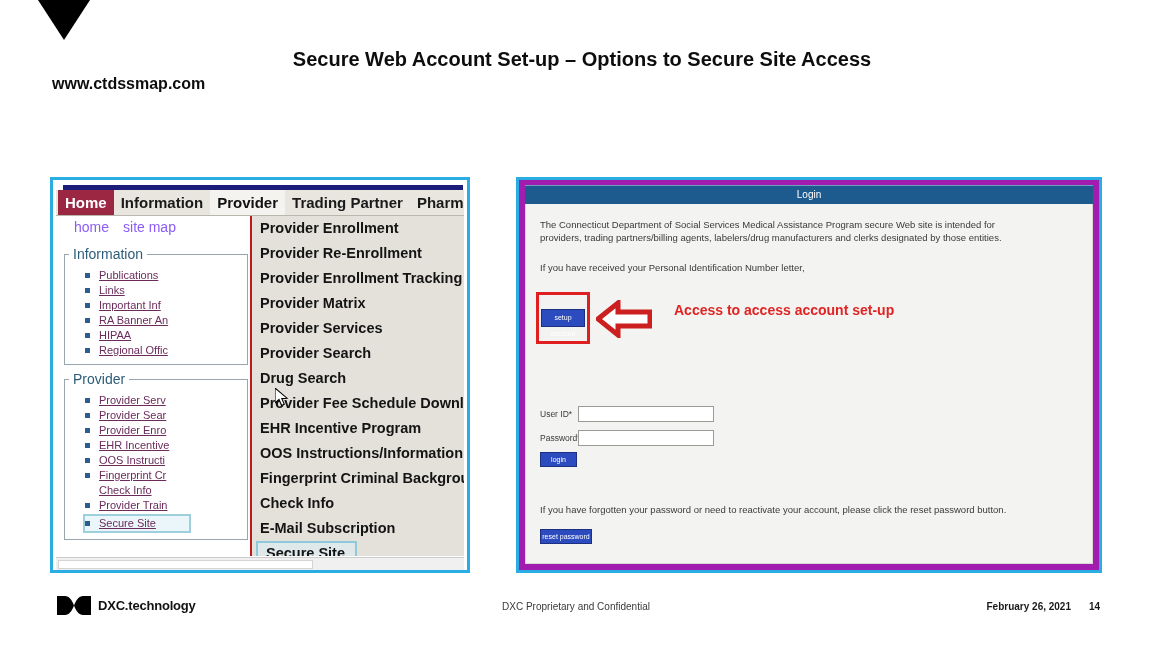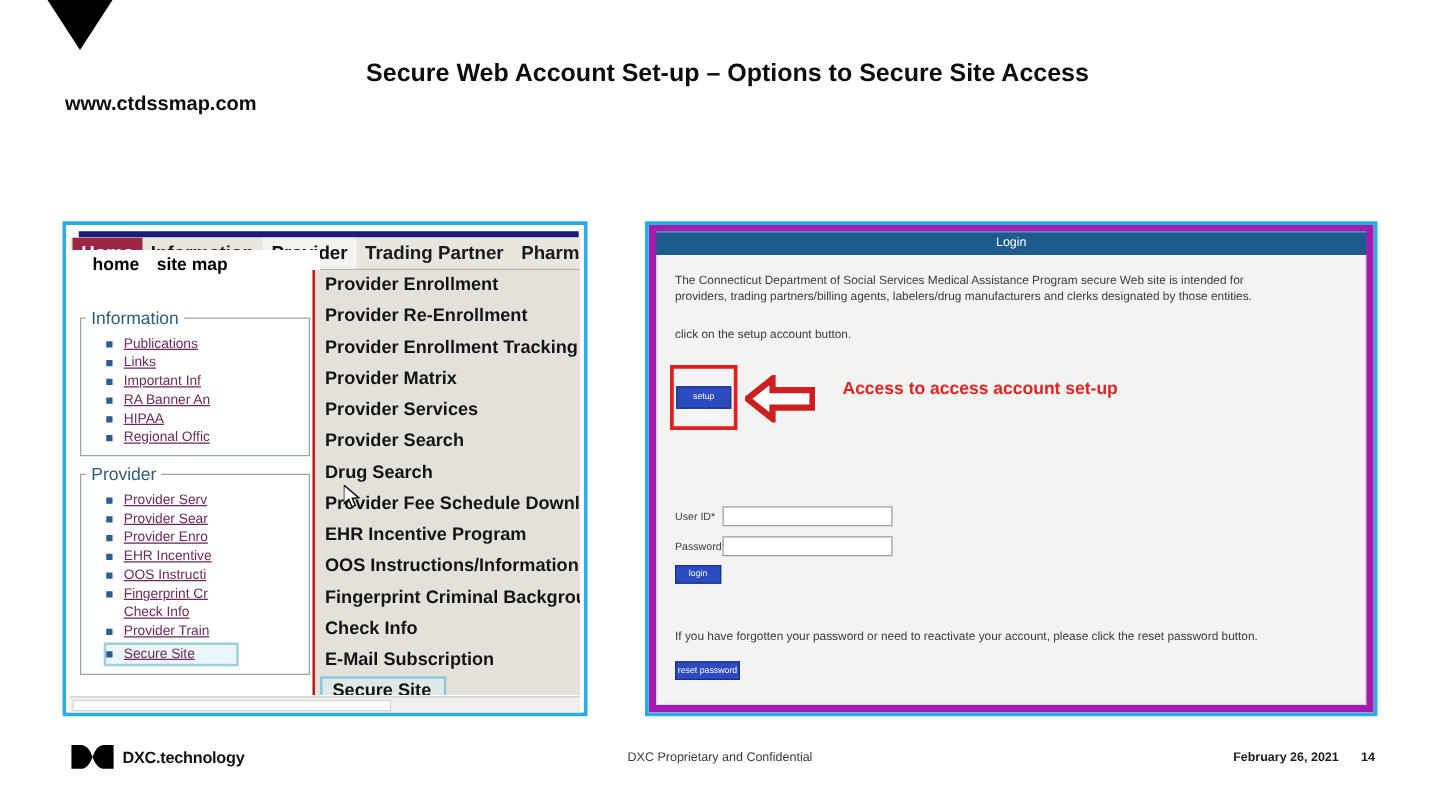--- a/index.html
+++ b/index.html
@@ -71,23 +71,23 @@
     font-size: 15px; font-weight: bold; color: #1a1a1a;
     padding: 4px 7px 4px 7px;
     line-height: 18px;
     vertical-align: top;
   }
   .menu-tab.home { background: #9b2743; color: #ffffff; margin-left: 2px; }
   .menu-tab.active { background: #f4f3ef; color: #111111; }
 
   
   #portal-subbar {
-    position: absolute; left: 3px; top: 20px; width: 200px; height: 24px;
-    background: #ffffff;
-    font-size: 14px; font-weight: bold; color: #000000;
+    position: absolute; left: 3px; top: 36px; width: 200px; height: 24px;
+    background: #ffffff;
+    font-size: 14px; font-weight: normal; color: #8b5cf6;
     padding: 3px 0 0 18px;
     white-space: nowrap;
   }
   #portal-subbar span { margin-right: 14px; }
 
   
   #portal-left-col {
     position: absolute; left: 3px; top: 60px; width: 200px; bottom: 14px;
     background: #ffffff;
   }
@@ -341,21 +341,21 @@
     <div id="login-header">Login</div>
 
     <div id="login-body">
 
       <div id="login-intro">
         <p class="login-par">The Connecticut Department of Social Services Medical Assistance Program secure Web site is intended for</p>
         <p class="login-par">providers, trading partners/billing agents, labelers/drug manufacturers and clerks designated by those entities.</p>
       </div>
 
       <div id="login-pin">
-        <p class="login-par">click on the setup account button.</p>
+        <p class="login-par">If you have received your Personal Identification Number letter,</p>
       </div>
 
       <div id="setup-redbox"></div>
       <div id="setup-account-btn">setup account</div>
 
       <div id="red-arrow">
         <svg width="56" height="38" viewBox="0 0 56 38">
           <polygon points="2,19 22,3 22,12 54,12 54,26 22,26 22,35" fill="#ffffff" stroke="#cc1f1f" stroke-width="5" stroke-linejoin="miter"></polygon>
         </svg>
       </div>

